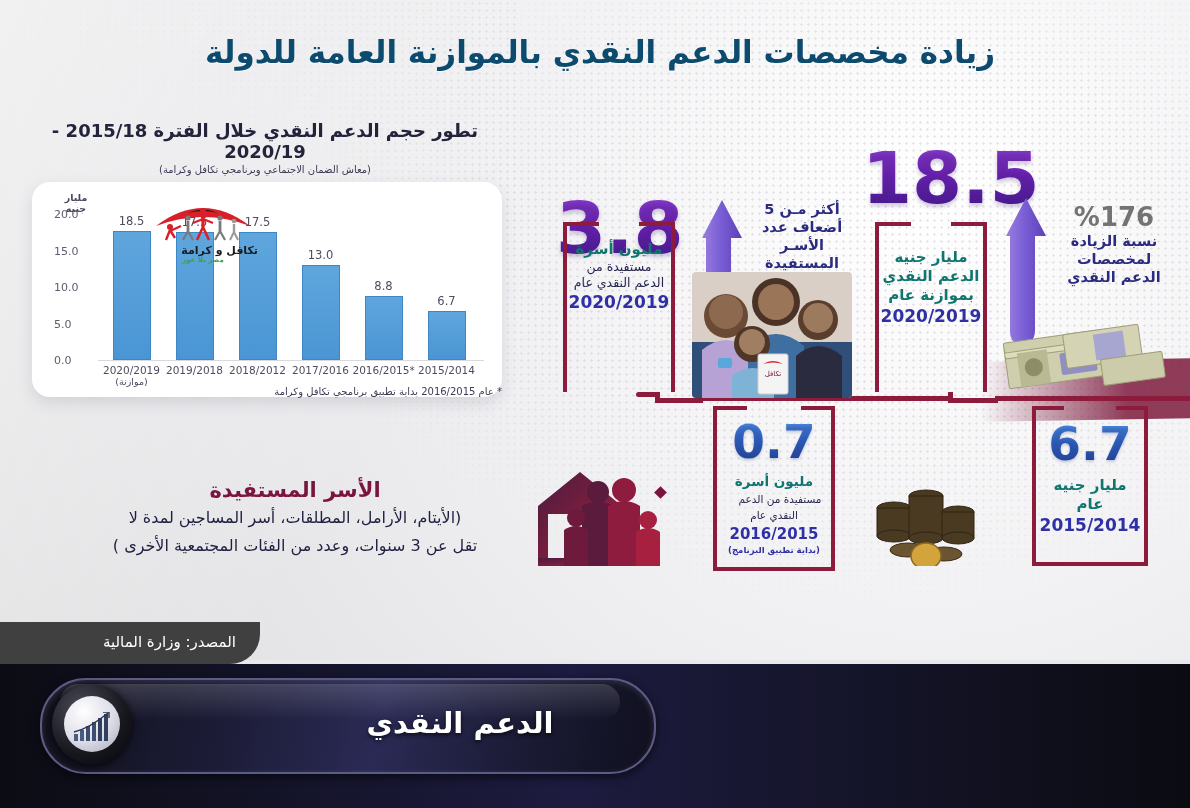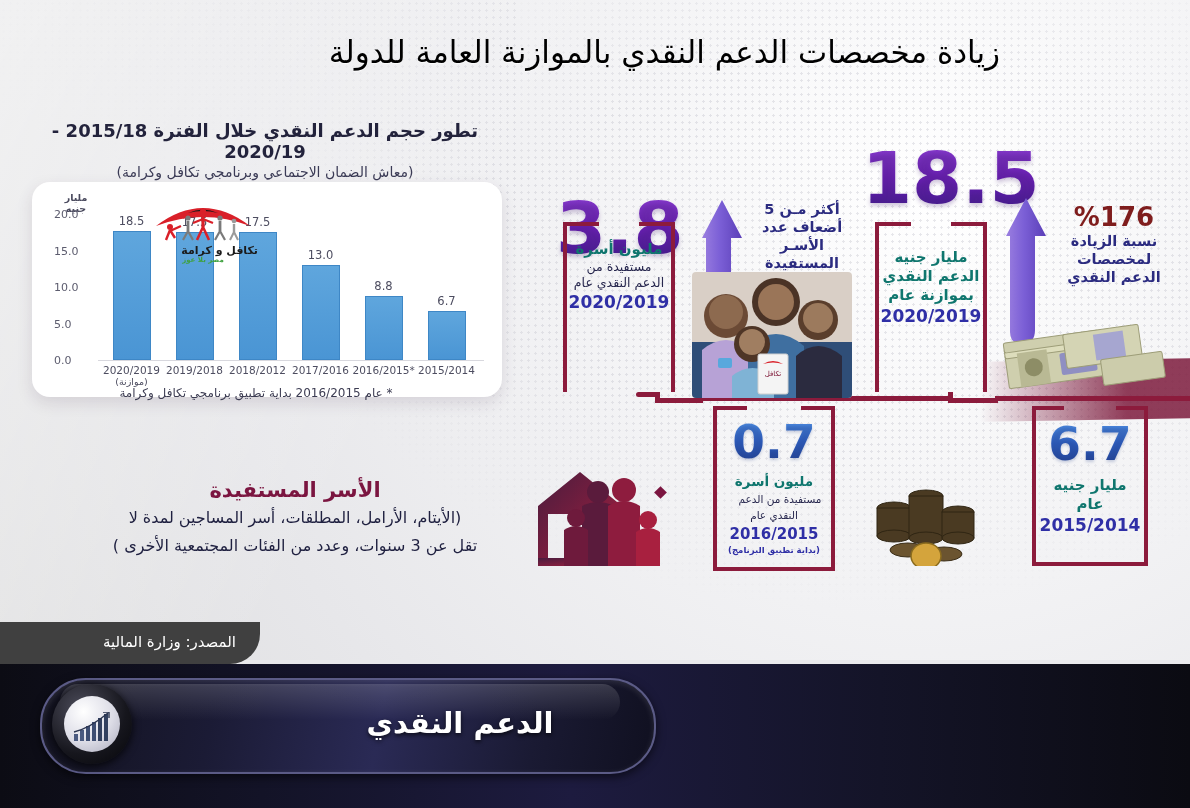--- a/index.html
+++ b/index.html
@@ -36,32 +36,32 @@
     background:linear-gradient(120deg, rgba(255,255,255,.55) 0%, rgba(255,255,255,0) 40%);
   }
   .corner-maroon{
     position:absolute;right:0;top:360px;width:210px;height:60px;
     background:linear-gradient(90deg, rgba(124,22,58,0) 0%, #7d1b3d 70%);
     opacity:.85;transform:skewY(-1deg);
   }
 
   
   .main-title{
-    position:absolute;top:34px;right:190px;width:800px;
-    font-size:31px;font-weight:normal;color:#000000;letter-spacing:0;
+    position:absolute;top:34px;right:190px;width:800px;text-align:center;
+    font-size:31px;font-weight:bold;color:#0c4a6e;letter-spacing:0;
     text-shadow:0 1px 0 rgba(255,255,255,.7);
     direction:rtl;
   }
 
   
   .chart-head{
     position:absolute;top:120px;right:690px;width:470px;text-align:center;direction:rtl;
   }
   .chart-head .t1{font-size:18px;font-weight:bold;color:#23233c;}
-  .chart-head .t2{font-size:14px;color:#3a3a55;margin-top:2px;text-align:center;}
+  .chart-head .t2{font-size:10px;color:#3a3a55;margin-top:2px;text-align:center;}
 
   .chart-card{
     position:absolute;left:32px;top:182px;width:470px;height:215px;
     background:#ffffff;border-radius:18px;
     box-shadow:0 6px 16px rgba(60,40,70,.13);
   }
   .ylabel{
     position:absolute;left:55px;top:192px;width:42px;text-align:center;
     font-size:9.5px;line-height:11px;color:#4a4a5e;direction:rtl;font-weight:bold;
   }
@@ -74,22 +74,22 @@
   .barwrap{position:relative;width:48px;display:flex;flex-direction:column;
            align-items:center;justify-content:flex-end;height:146px;}
   .barval{font-size:11.5px;color:#4d4d60;margin-bottom:3px;}
   .bar{width:38px;background:linear-gradient(180deg,#5fa6dd 0%,#4a95d4 100%);
        border:1px solid #3e87c6;box-sizing:border-box;}
   .xlabels{position:absolute;left:100px;top:364px;width:378px;display:flex;
            justify-content:space-around;}
   .xlab{width:62px;text-align:center;font-size:10.5px;color:#4d4d60;line-height:12px;direction:ltr;}
   .xlab .sub{display:block;font-size:9.5px;direction:rtl;}
   .chart-note{
-    position:absolute;left:21px;top:386px;width:470px;text-align:center;
-    font-size:12px;color:#3c3c52;direction:rtl;
+    position:absolute;left:32px;top:386px;width:470px;
+    font-size:10px;color:#3c3c52;direction:rtl;
   }
 
   
   .tk-logo{position:absolute;left:148px;top:196px;width:110px;height:74px;}
   .tk-txt1{position:absolute;left:0;top:48px;width:110px;text-align:right;
            font-size:11px;font-weight:bold;color:#1b1b1b;direction:rtl;}
   .tk-txt2{position:absolute;left:0;top:60px;width:110px;text-align:center;
            font-size:7px;font-weight:bold;color:#3fa13f;direction:rtl;}
 
   
@@ -115,21 +115,21 @@
   .bluenum{
     position:absolute;font-size:47px;font-weight:bold;line-height:1;direction:ltr;
     background:linear-gradient(180deg,#4f8fe0 0%,#2f5fc0 50%,#24408f 100%);
     -webkit-background-clip:text;background-clip:text;color:transparent;
     text-shadow:0 2px 3px rgba(30,60,130,.22);
   }
 
   
   .sidelab{position:absolute;text-align:center;direction:rtl;color:#2b2b80;}
   .sidelab .big{font-size:14.5px;font-weight:bold;line-height:18px;}
-  .sidelab .pct{font-size:26px;font-weight:bold;color:#7f1d1d;line-height:30px;direction:ltr;}
+  .sidelab .pct{font-size:26px;font-weight:bold;color:#737373;line-height:30px;direction:ltr;}
 
   
   .arrow{position:absolute;}
 
   
   .conn{position:absolute;background:#8c1b3c;}
 
   
   .fam-block{position:absolute;right:660px;top:478px;width:470px;text-align:center;direction:rtl;}
   .fam-title{font-size:21px;font-weight:bold;color:#7b1540;}

